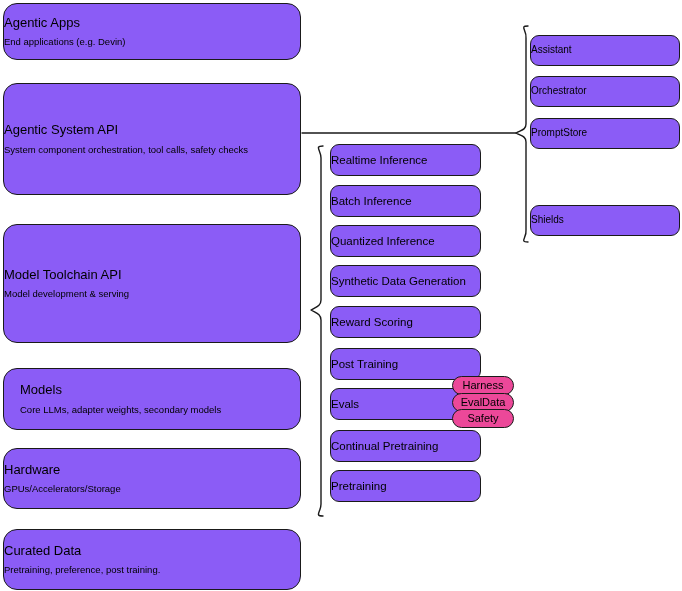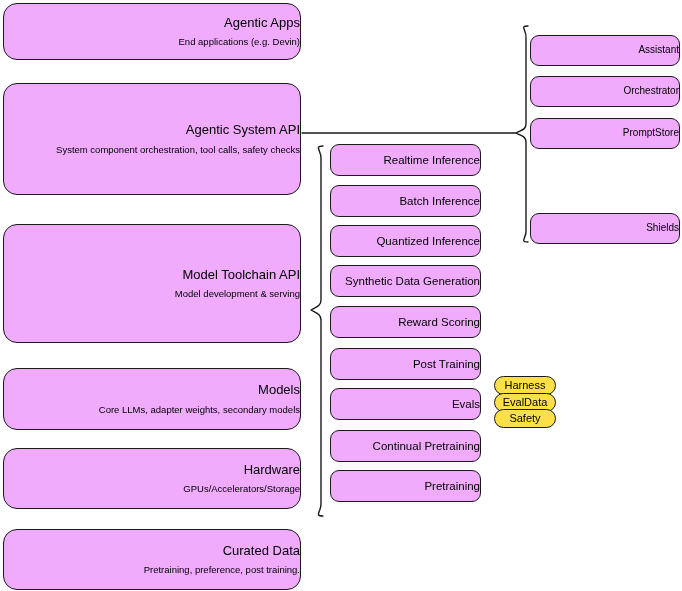--- a/index.html
+++ b/index.html
@@ -18,24 +18,24 @@
   #stage {
     position: absolute;
     left: 0; top: 0;
     width: 682px;
     height: 591px;
   }
   .node {
     position: absolute;
     box-sizing: border-box;
     border: 1.4px solid #1a1a1a;
-    background: #f0abfc;
+    background: #8b5cf6;
     display: flex;
     flex-direction: column;
-    align-items: flex-end;
+    align-items: flex-start;
     justify-content: center;
     text-align: center;
     line-height: 1.25;
   }
   
   .layer {
     border-radius: 14px;
     left: 3px;
     width: 298px;
   }
@@ -62,23 +62,23 @@
     width: 150px;
     height: 31px;
     border-radius: 9px;
     font-size: 10px;
   }
   
   .pill {
     position: absolute;
     box-sizing: border-box;
     border: 1.4px solid #1a1a1a;
-    background: #fde047;
+    background: #ec4899;
     border-radius: 999px;
-    left: 494px;
+    left: 452px;
     width: 62px;
     height: 19px;
     display: flex;
     align-items: center;
     justify-content: center;
     font-size: 11px;
     line-height: 1;
   }
   
   #connectors {
@@ -192,17 +192,17 @@
 
   <div class="node right" style="top:35px;">
     <span>Assistant</span>
   </div>
   <div class="node right" style="top:76px;">
     <span>Orchestrator</span>
   </div>
   <div class="node right" style="top:118px;">
     <span>PromptStore</span>
   </div>
-  <div class="node right" style="top:213px;border-radius:9px;">
+  <div class="node right" style="top:205px;border-radius:9px;">
     <span>Shields</span>
   </div>
 
 </div>
 
 </body></html>

